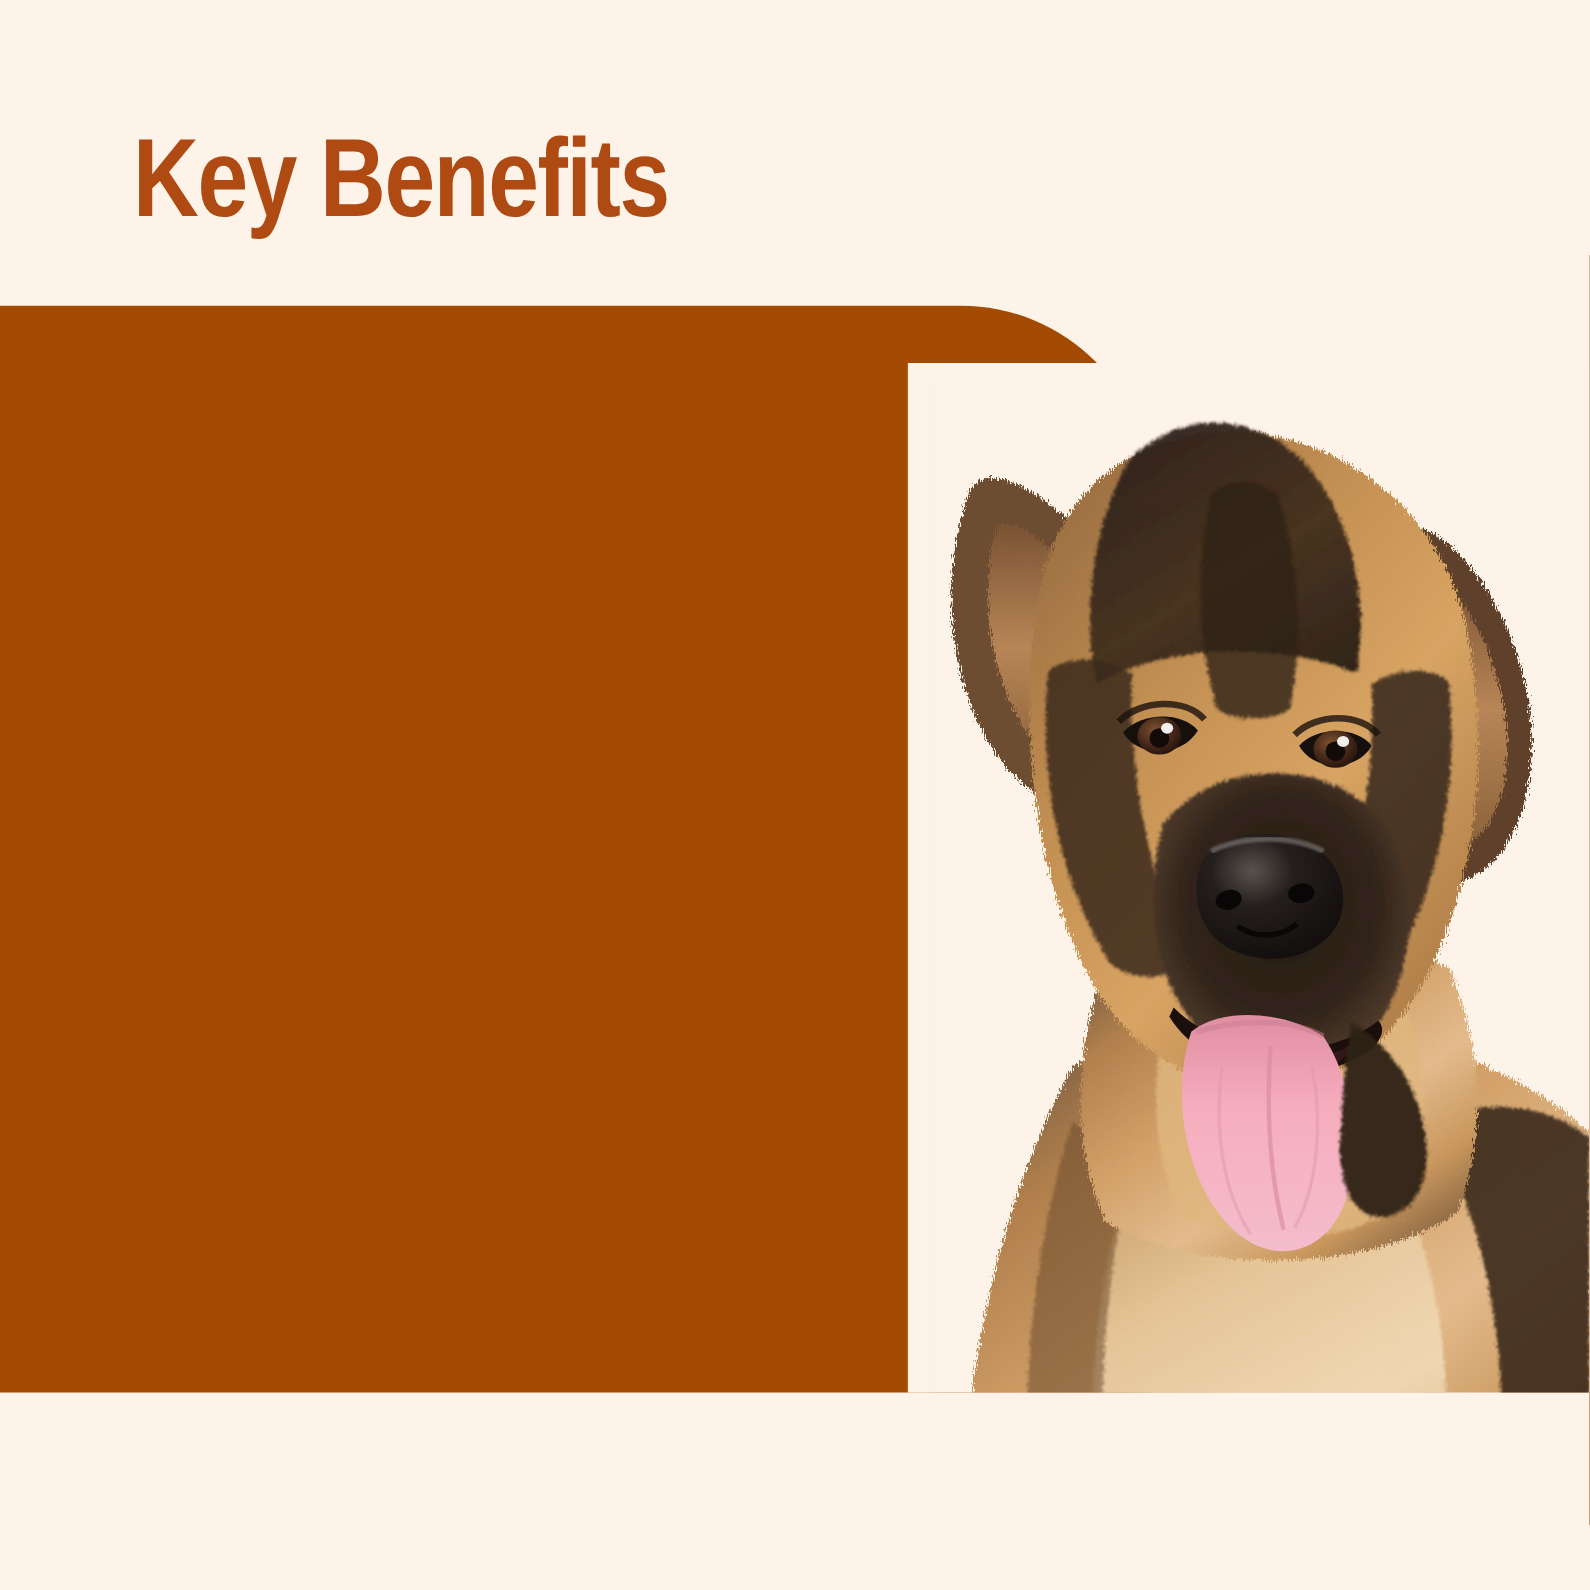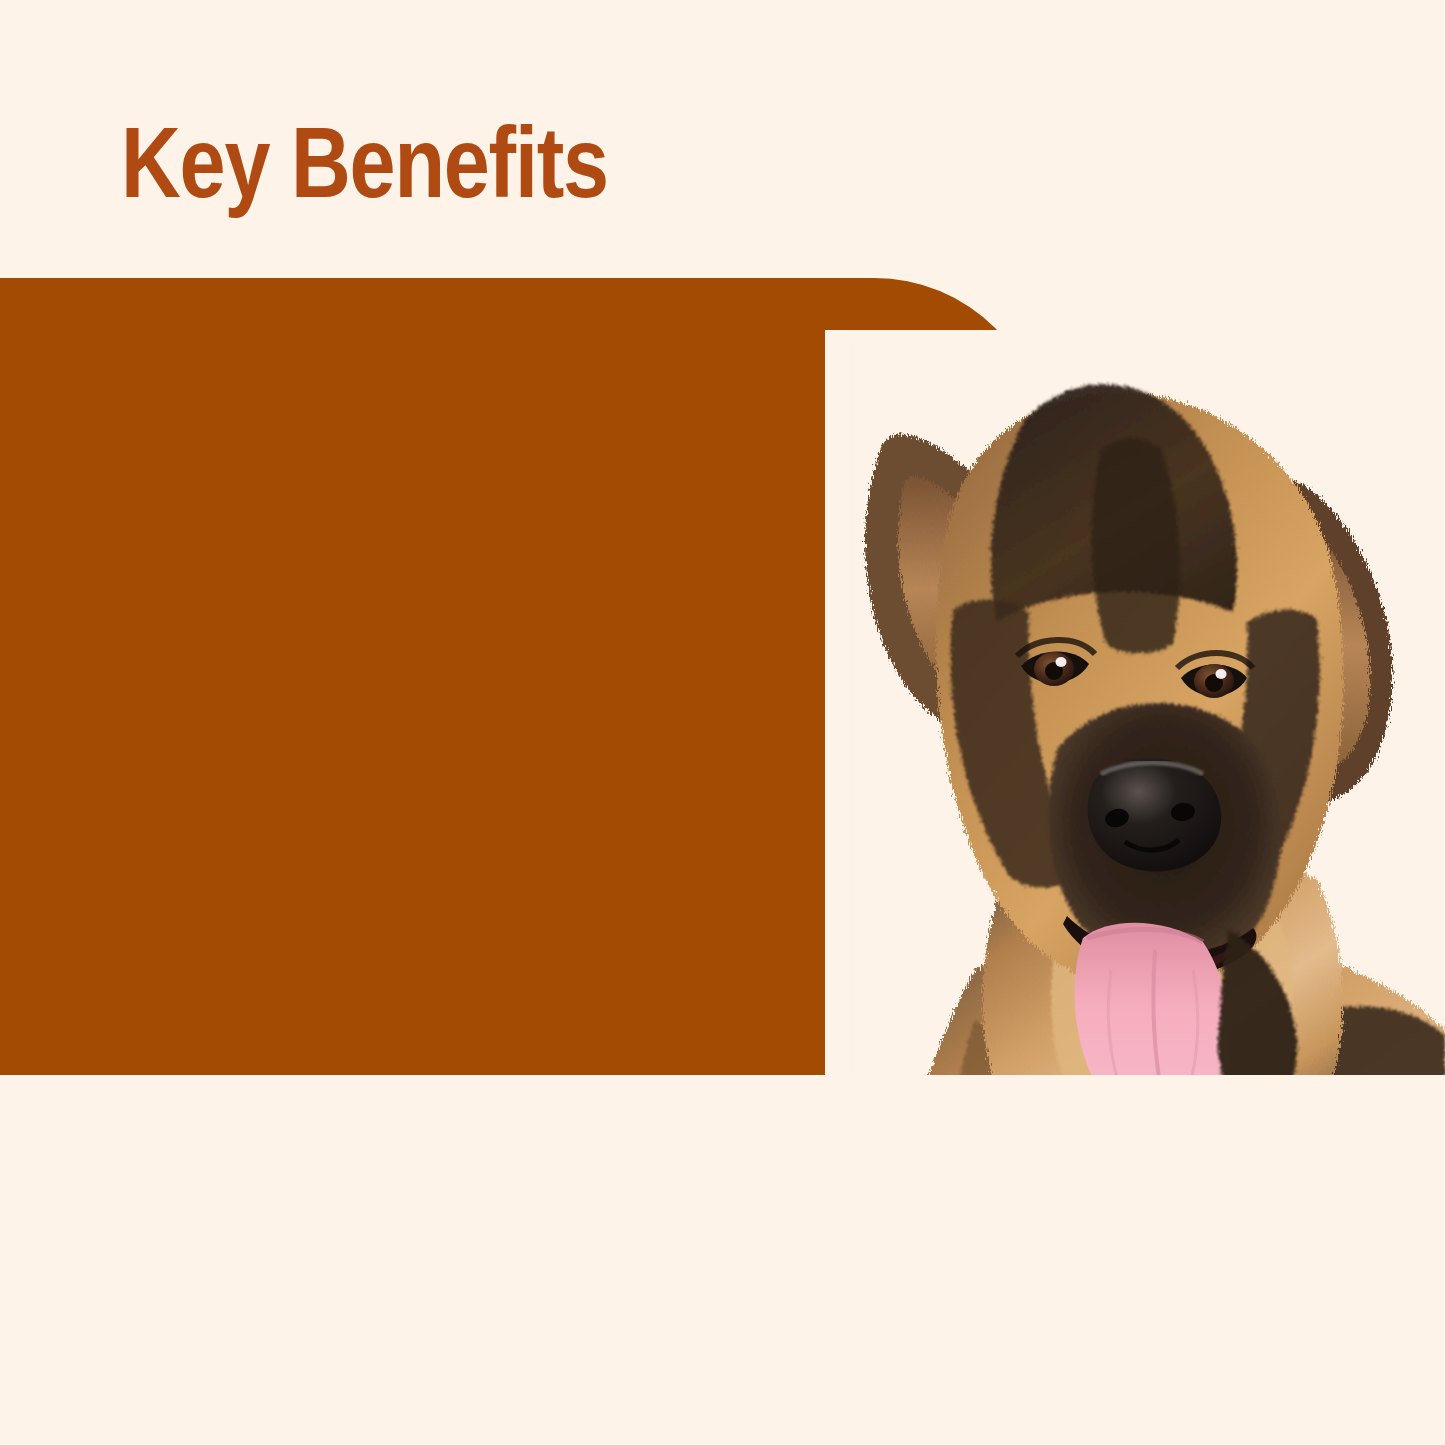--- a/index.html
+++ b/index.html
@@ -7,21 +7,21 @@
   body {
     background:#FDF3E8;
     font-family:"Liberation Sans", sans-serif;
     overflow:hidden;
     position:relative;
   }
 
   #stage {
     position:relative;
     width:1445px;
-    height:1075px;
+    height:1266px;
     background:#FDF3E8;
     overflow:hidden;
   }
 
   
   .page-title {
     position:absolute;
     left:121px;
     top:112px;
     font-size:101px;

